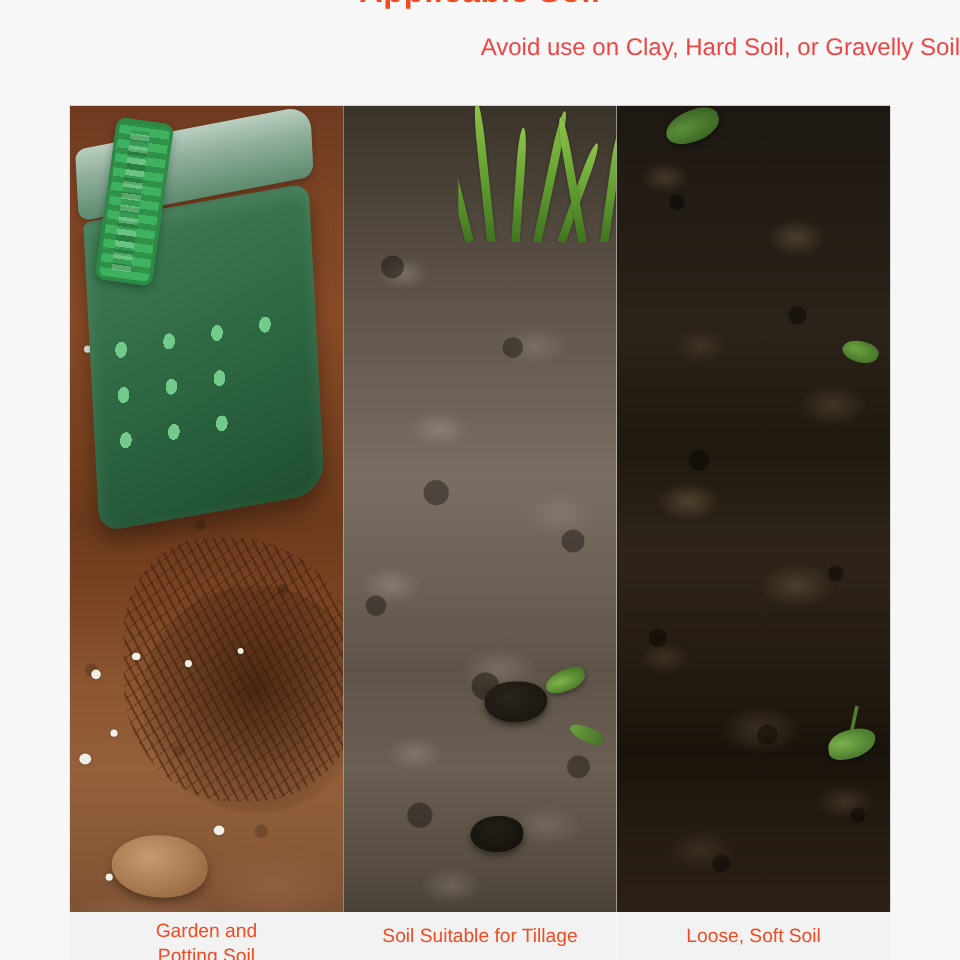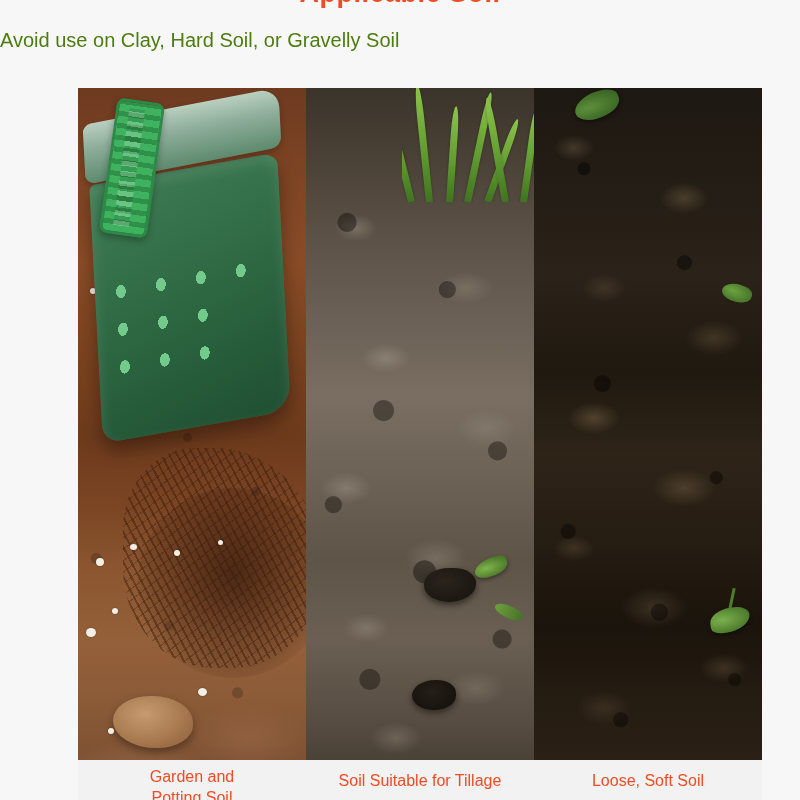--- a/index.html
+++ b/index.html
@@ -36,36 +36,36 @@
     letter-spacing: 0.5px;
     line-height: 30px;
     white-space: nowrap;
   }
 
   .subhead {
     position: absolute;
     top: 26px;
     left: 0;
     width: 800px;
-    text-align: left;
+    text-align: right;
     font-size: 20px;
-    color: #4d7c0f;
+    color: #ef4444;
     line-height: 28px;
     white-space: nowrap;
   }
 
   
   .gallery {
     position: absolute;
     top: 88px;
     left: 38px;
     width: 724px;
     height: 712px;
     display: flex;
-    justify-content: flex-end;
+    justify-content: center;
   }
 
   .card {
     position: relative;
     width: 228px;
     height: 712px;
     overflow: hidden;
     background: #ffffff;
   }
 

